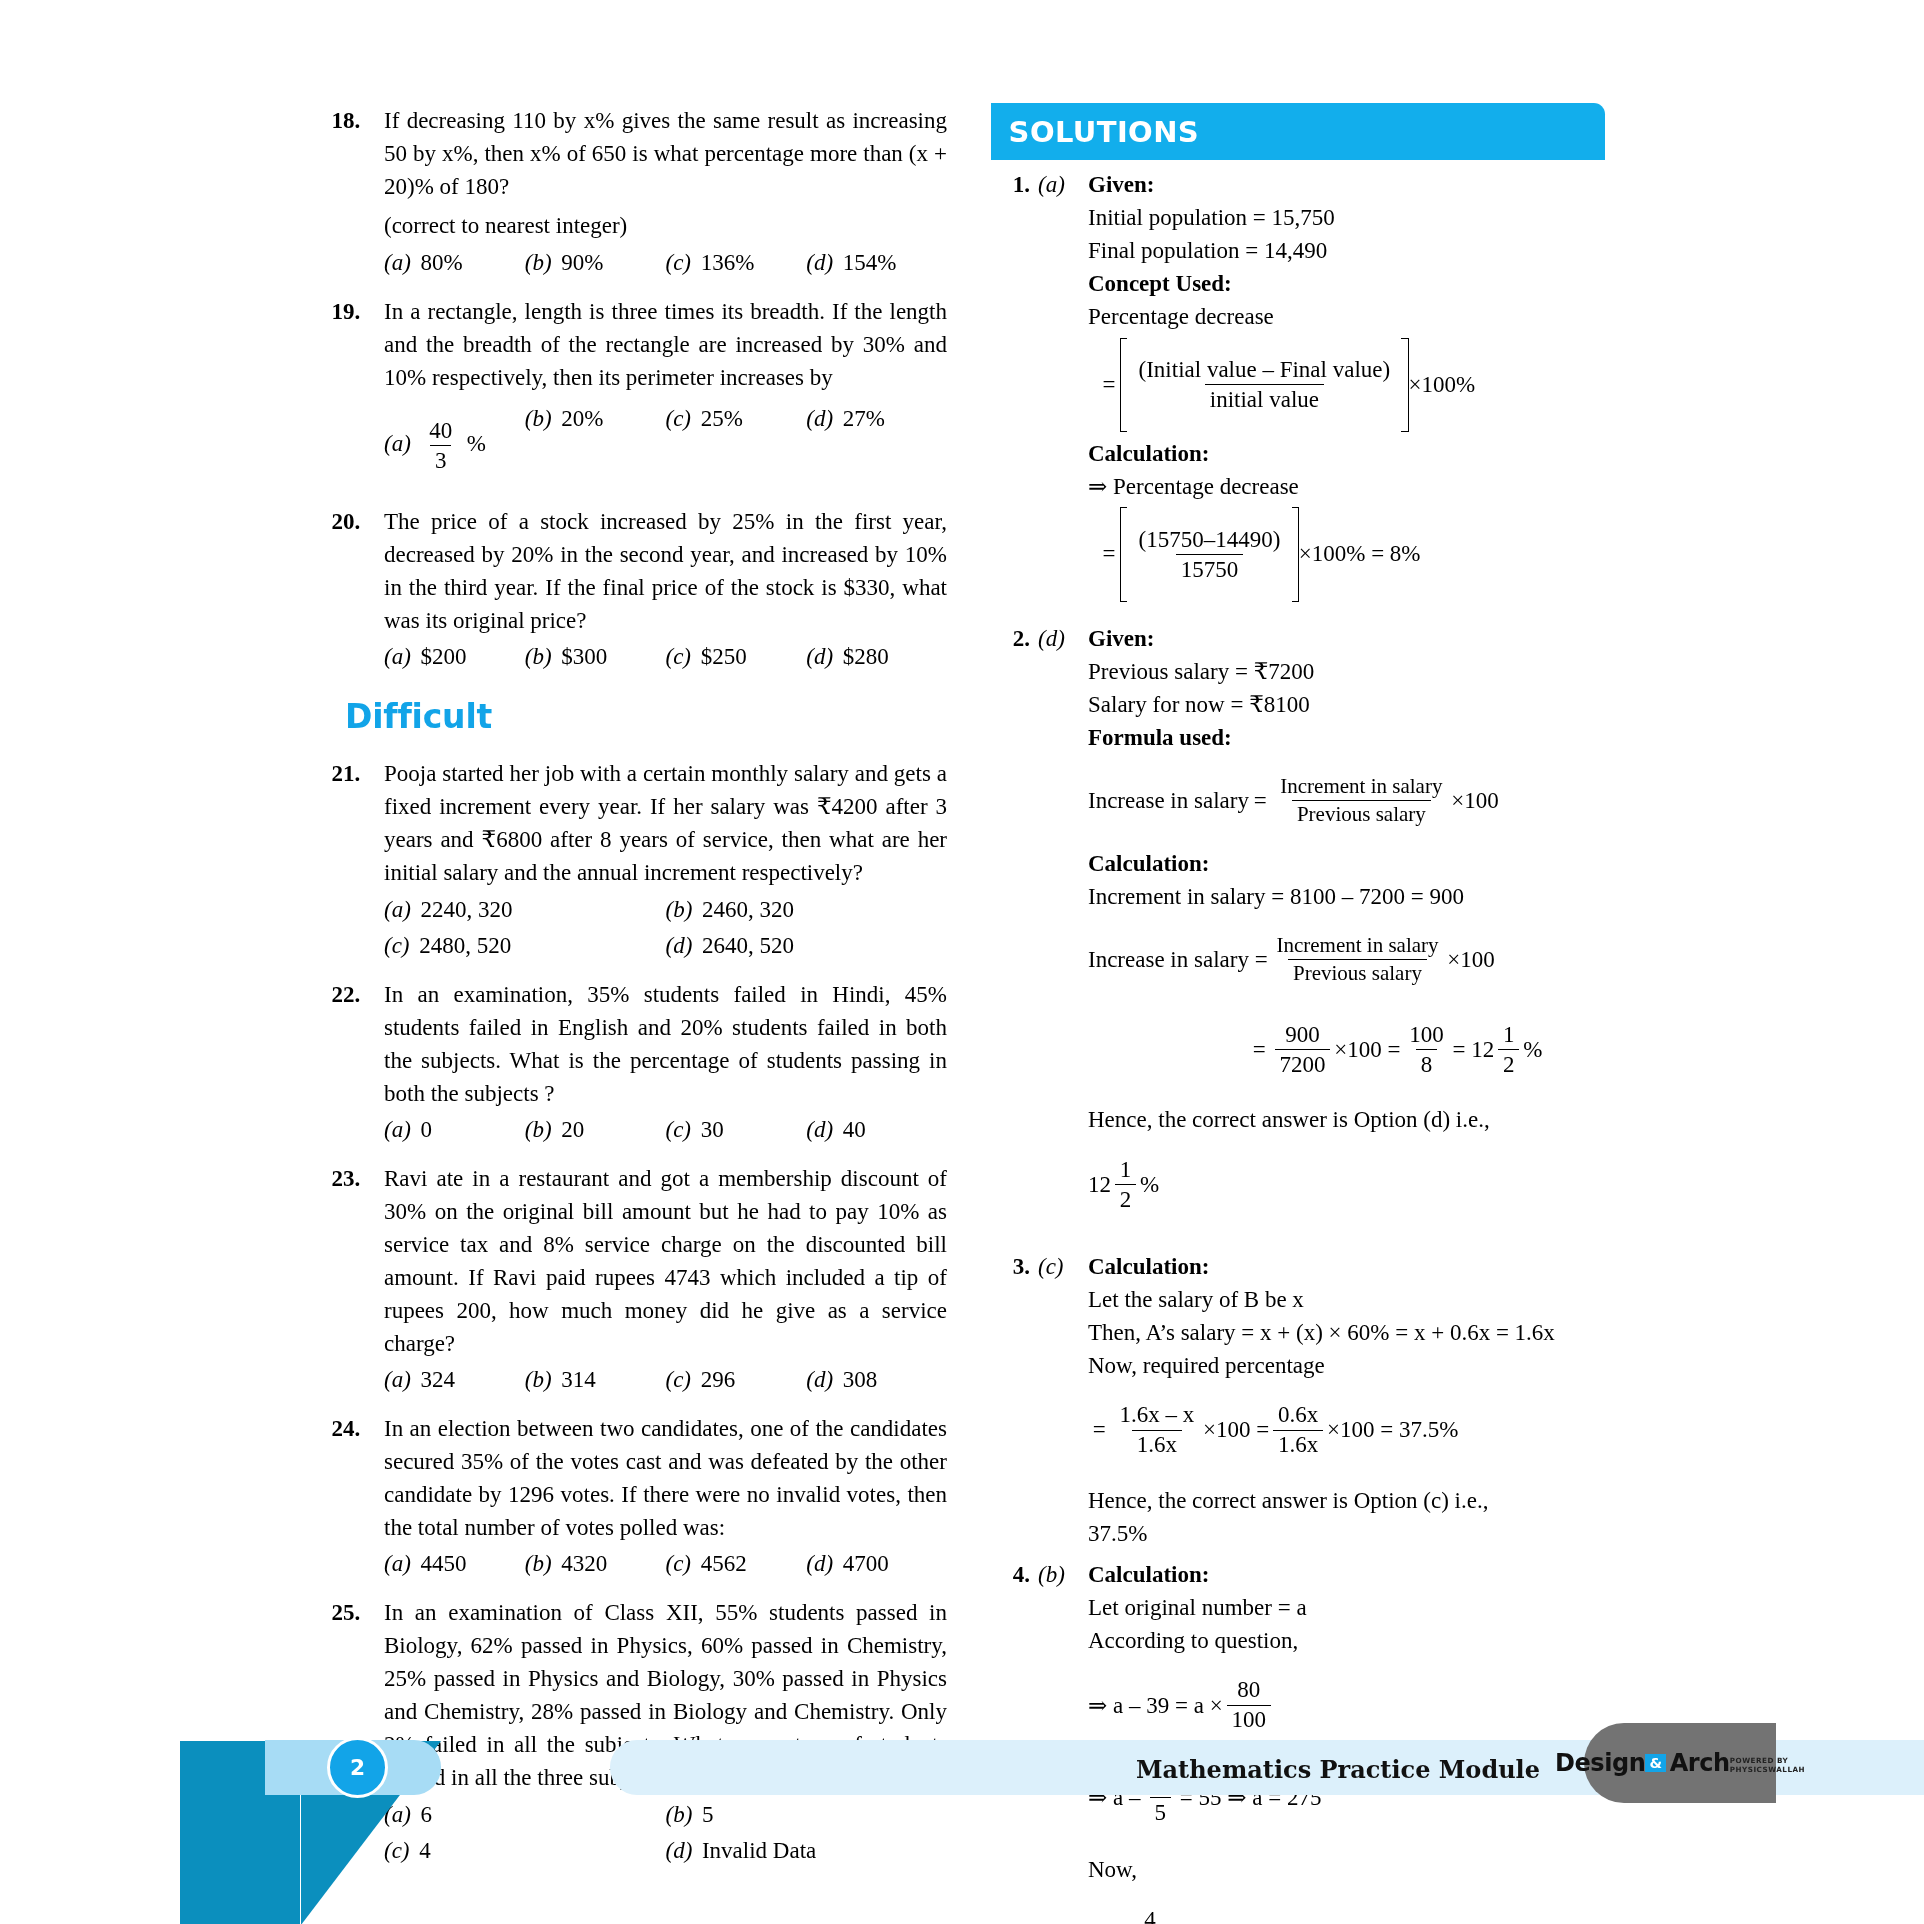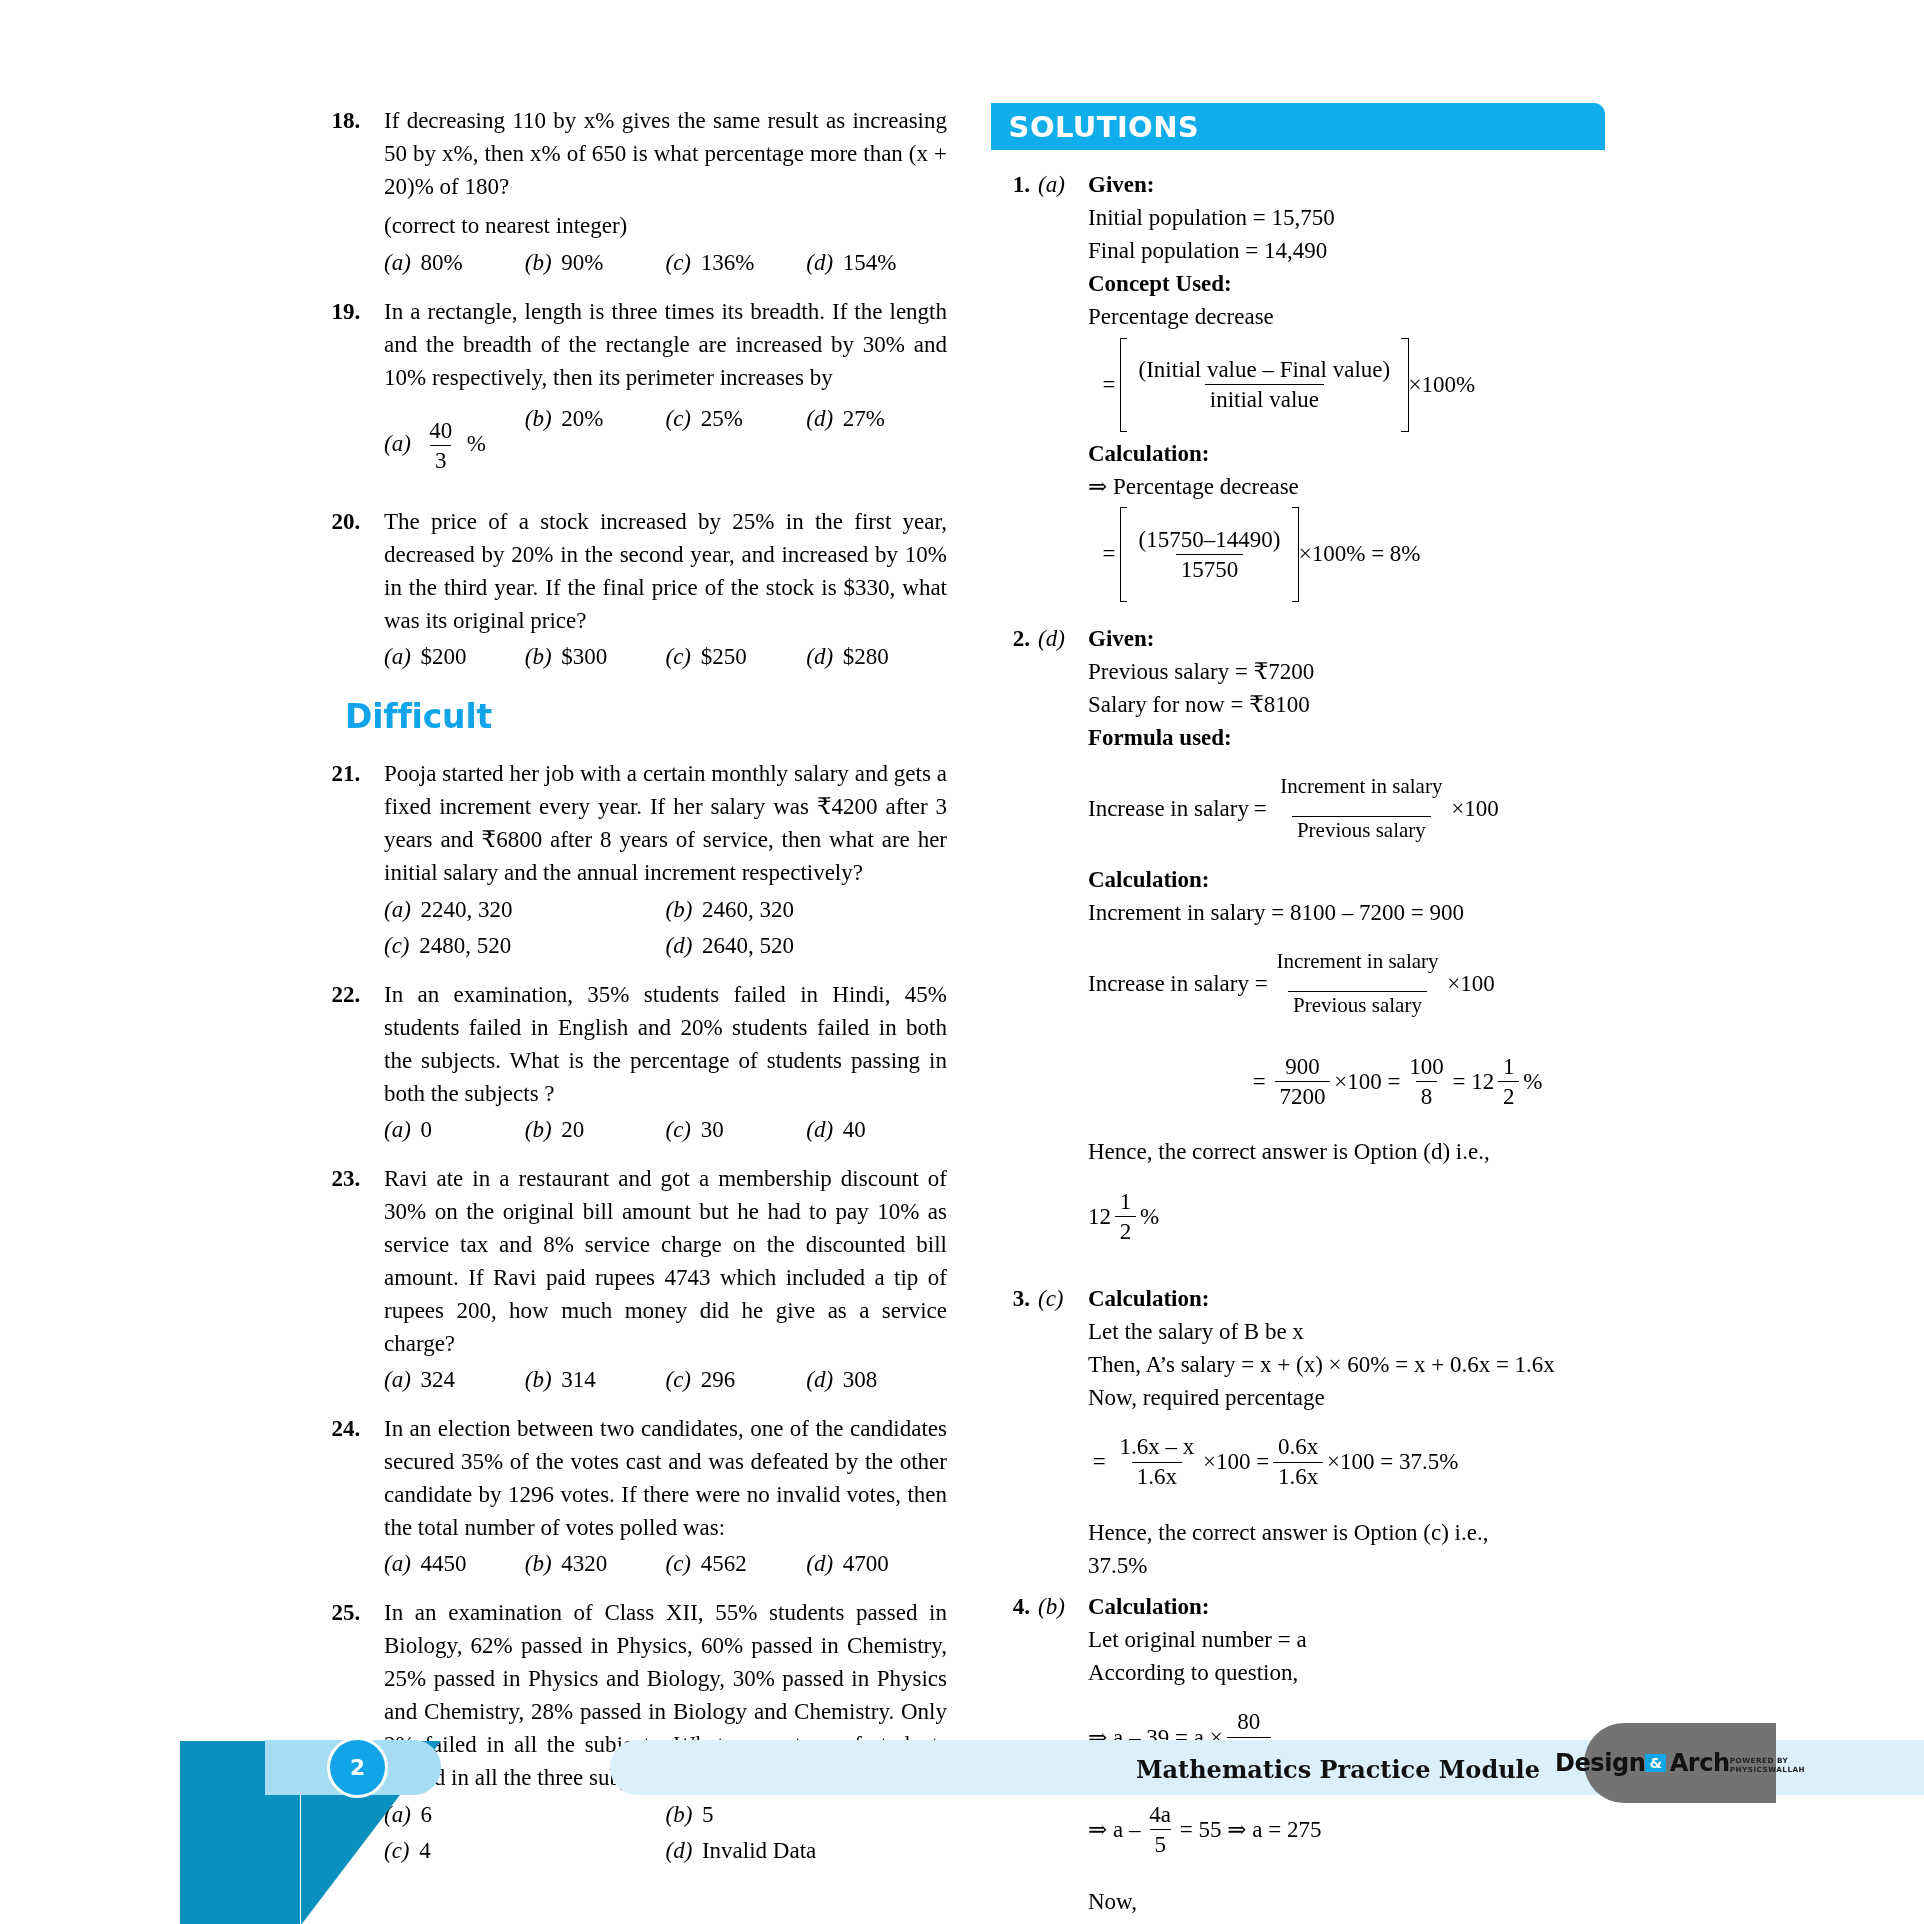--- a/index.html
+++ b/index.html
@@ -51,21 +51,21 @@
     font-family:"DejaVu Sans", sans-serif;
     font-weight:bold;
     font-size:33px;
     margin:24px 0 21px 24px;
     letter-spacing:-0.2px;
   }
 
   
   .sol-banner {
     position:absolute; left:991px; top:103px;
-    width:614px; height:47px;
+    width:614px; height:57px;
     background:#12AEEC;
     border-top-right-radius:11.2px;
     border-bottom-right-radius:0px;
     display:flex; align-items:center;
   }
   .sol-banner-text {
     color:#ffffff;
     font-family:"DejaVu Sans", sans-serif;
     font-weight:bold;
     font-size:29px;
@@ -98,21 +98,21 @@
     flex-wrap:nowrap;
   }
   .math .op { margin:0 4.8px; }
   .frac {
     display:inline-flex; flex-direction:column;
     align-items:center; vertical-align:middle;
     margin:16px 4px;
   }
   .frac > .num { padding:0 4.8px 1.6px; line-height:1.12; }
   .frac > .den { padding:1.6px 4.8px 0; line-height:1.12; border-top:1.6px solid #000; }
-  .frac.sm { font-size:21px;gap:16px; }
+  .frac.sm { font-size:21px; }
   .brk {
     display:inline-flex; align-items:stretch;
     font-size:23px;
   }
   .brk > .bl, .brk > .br {
     width:7.2px; border-top:1.6px solid #000; border-bottom:1.6px solid #000;
   }
   .brk > .bl { border-left:1.6px solid #000; }
   .brk > .br { border-right:1.6px solid #000; }
   .brk > .inner { display:flex; align-items:center; padding:3.2px 2.4px; }

